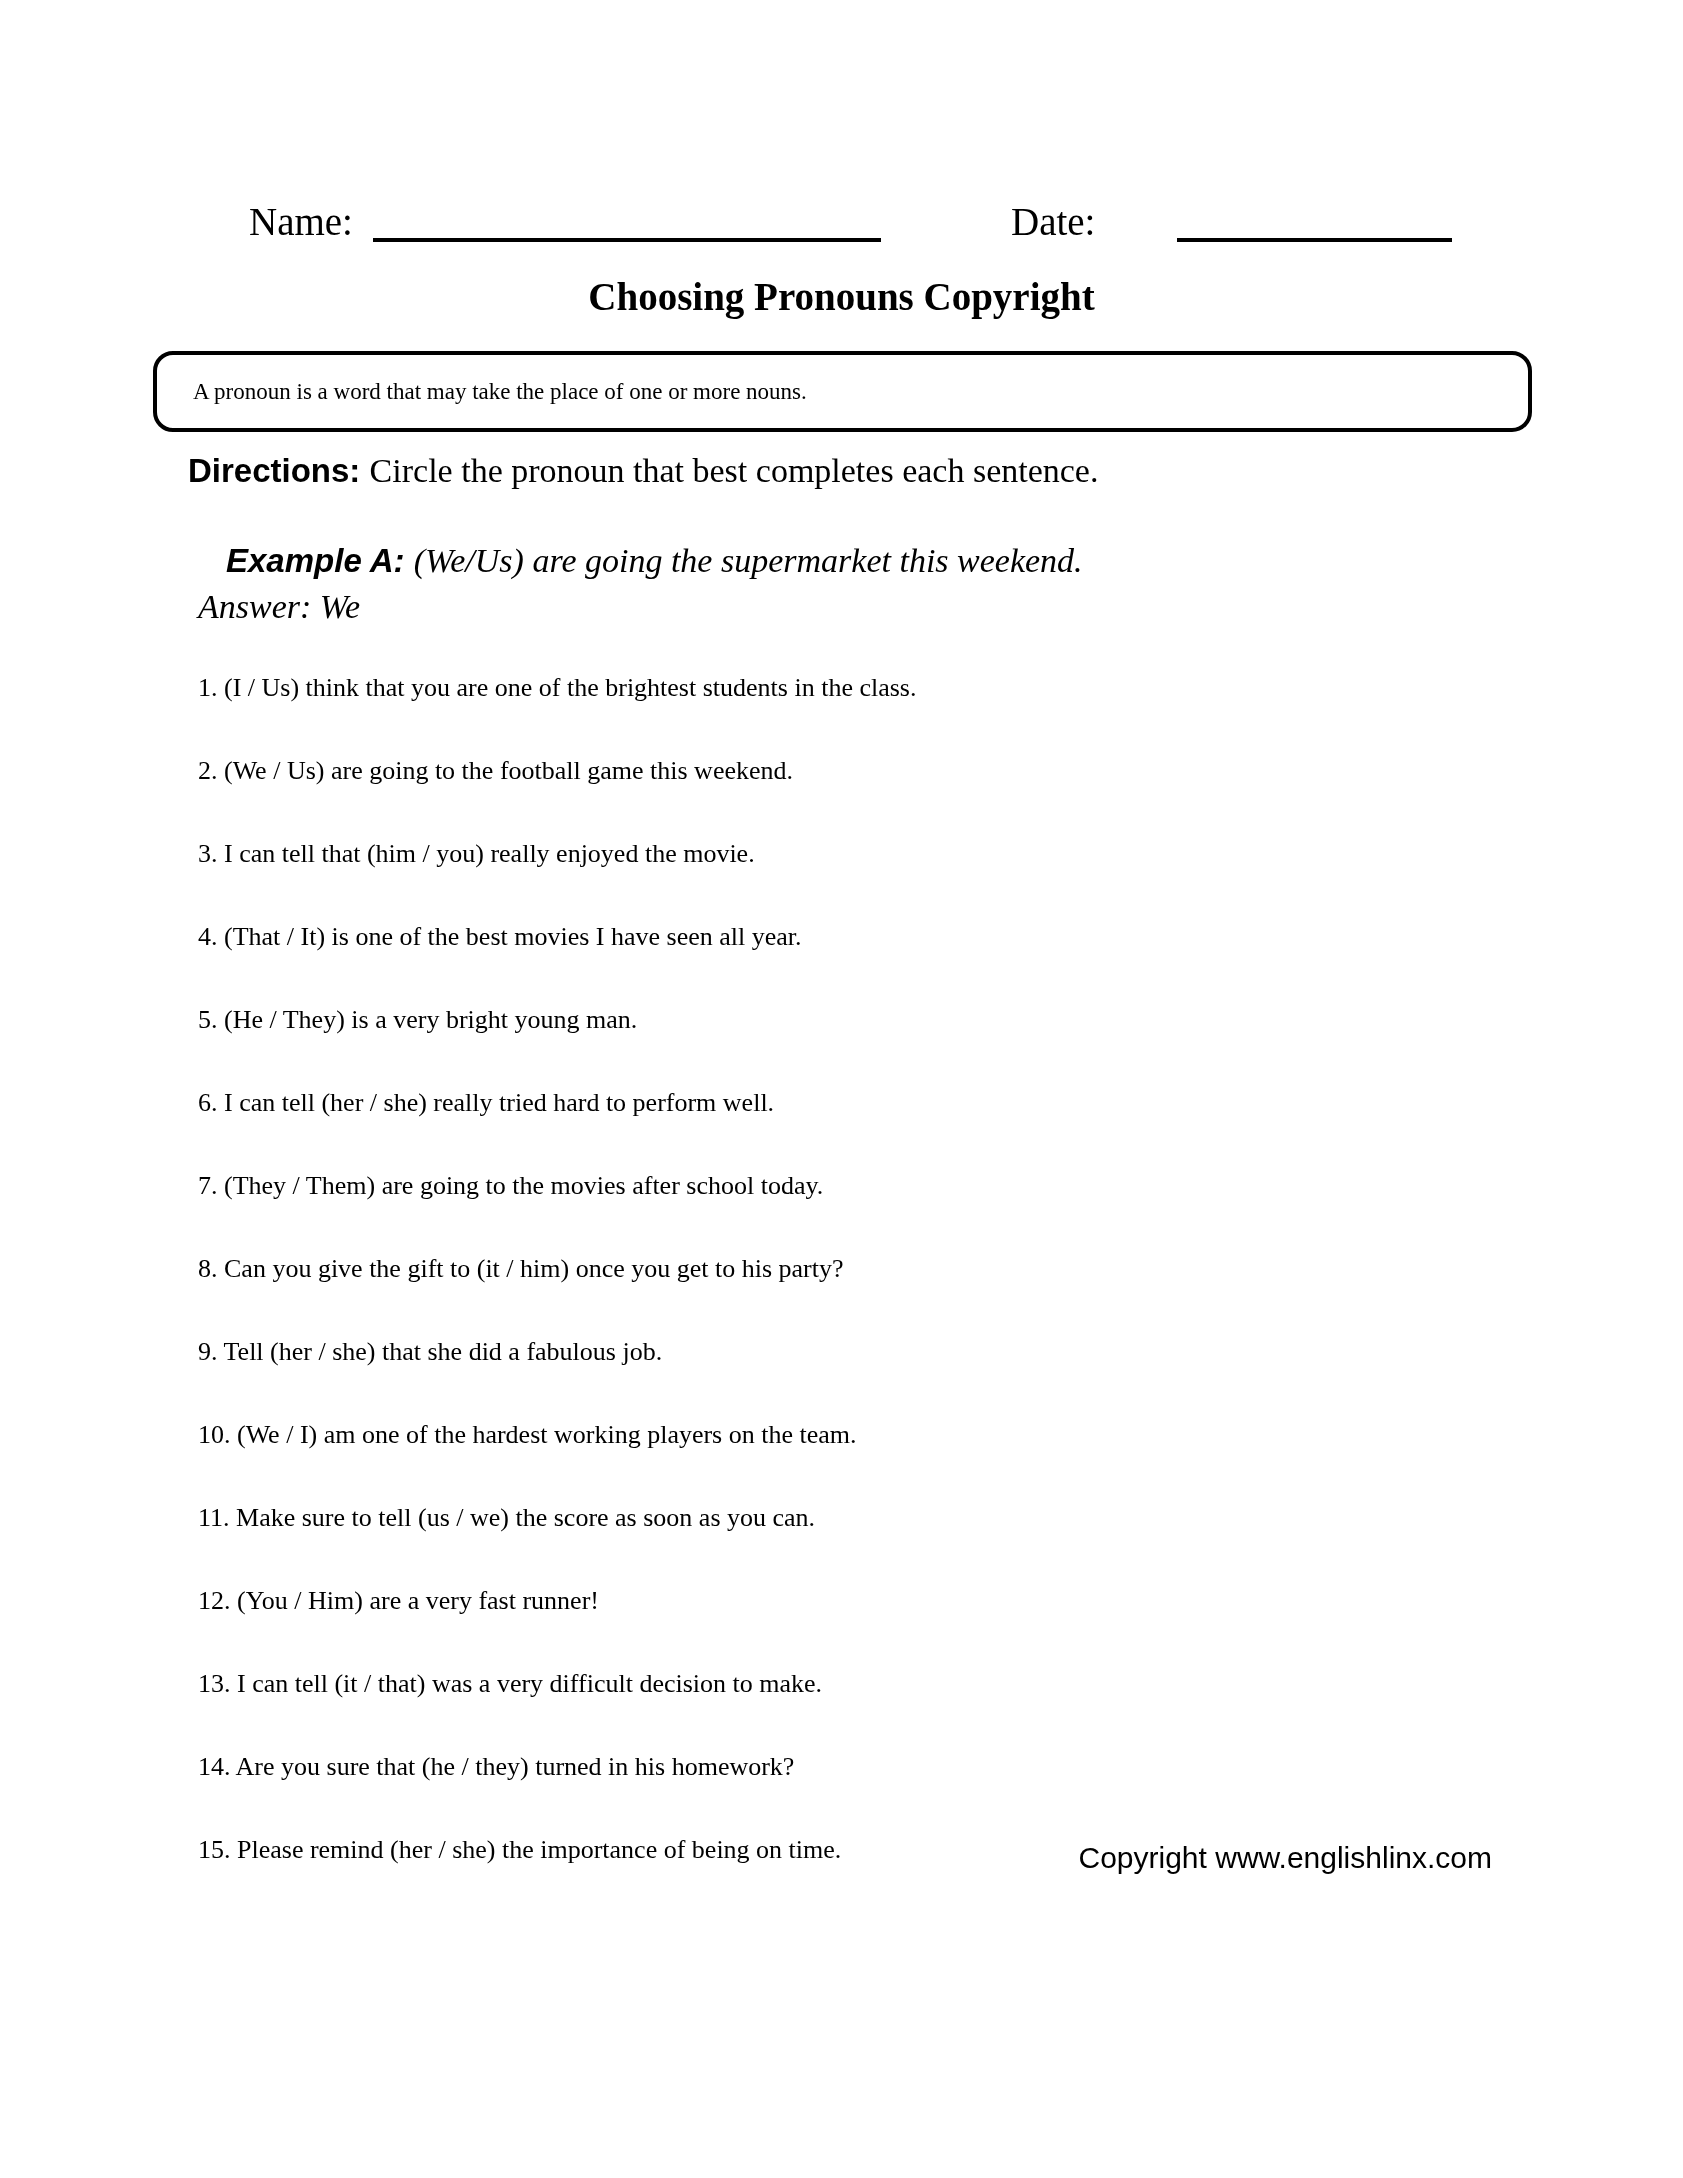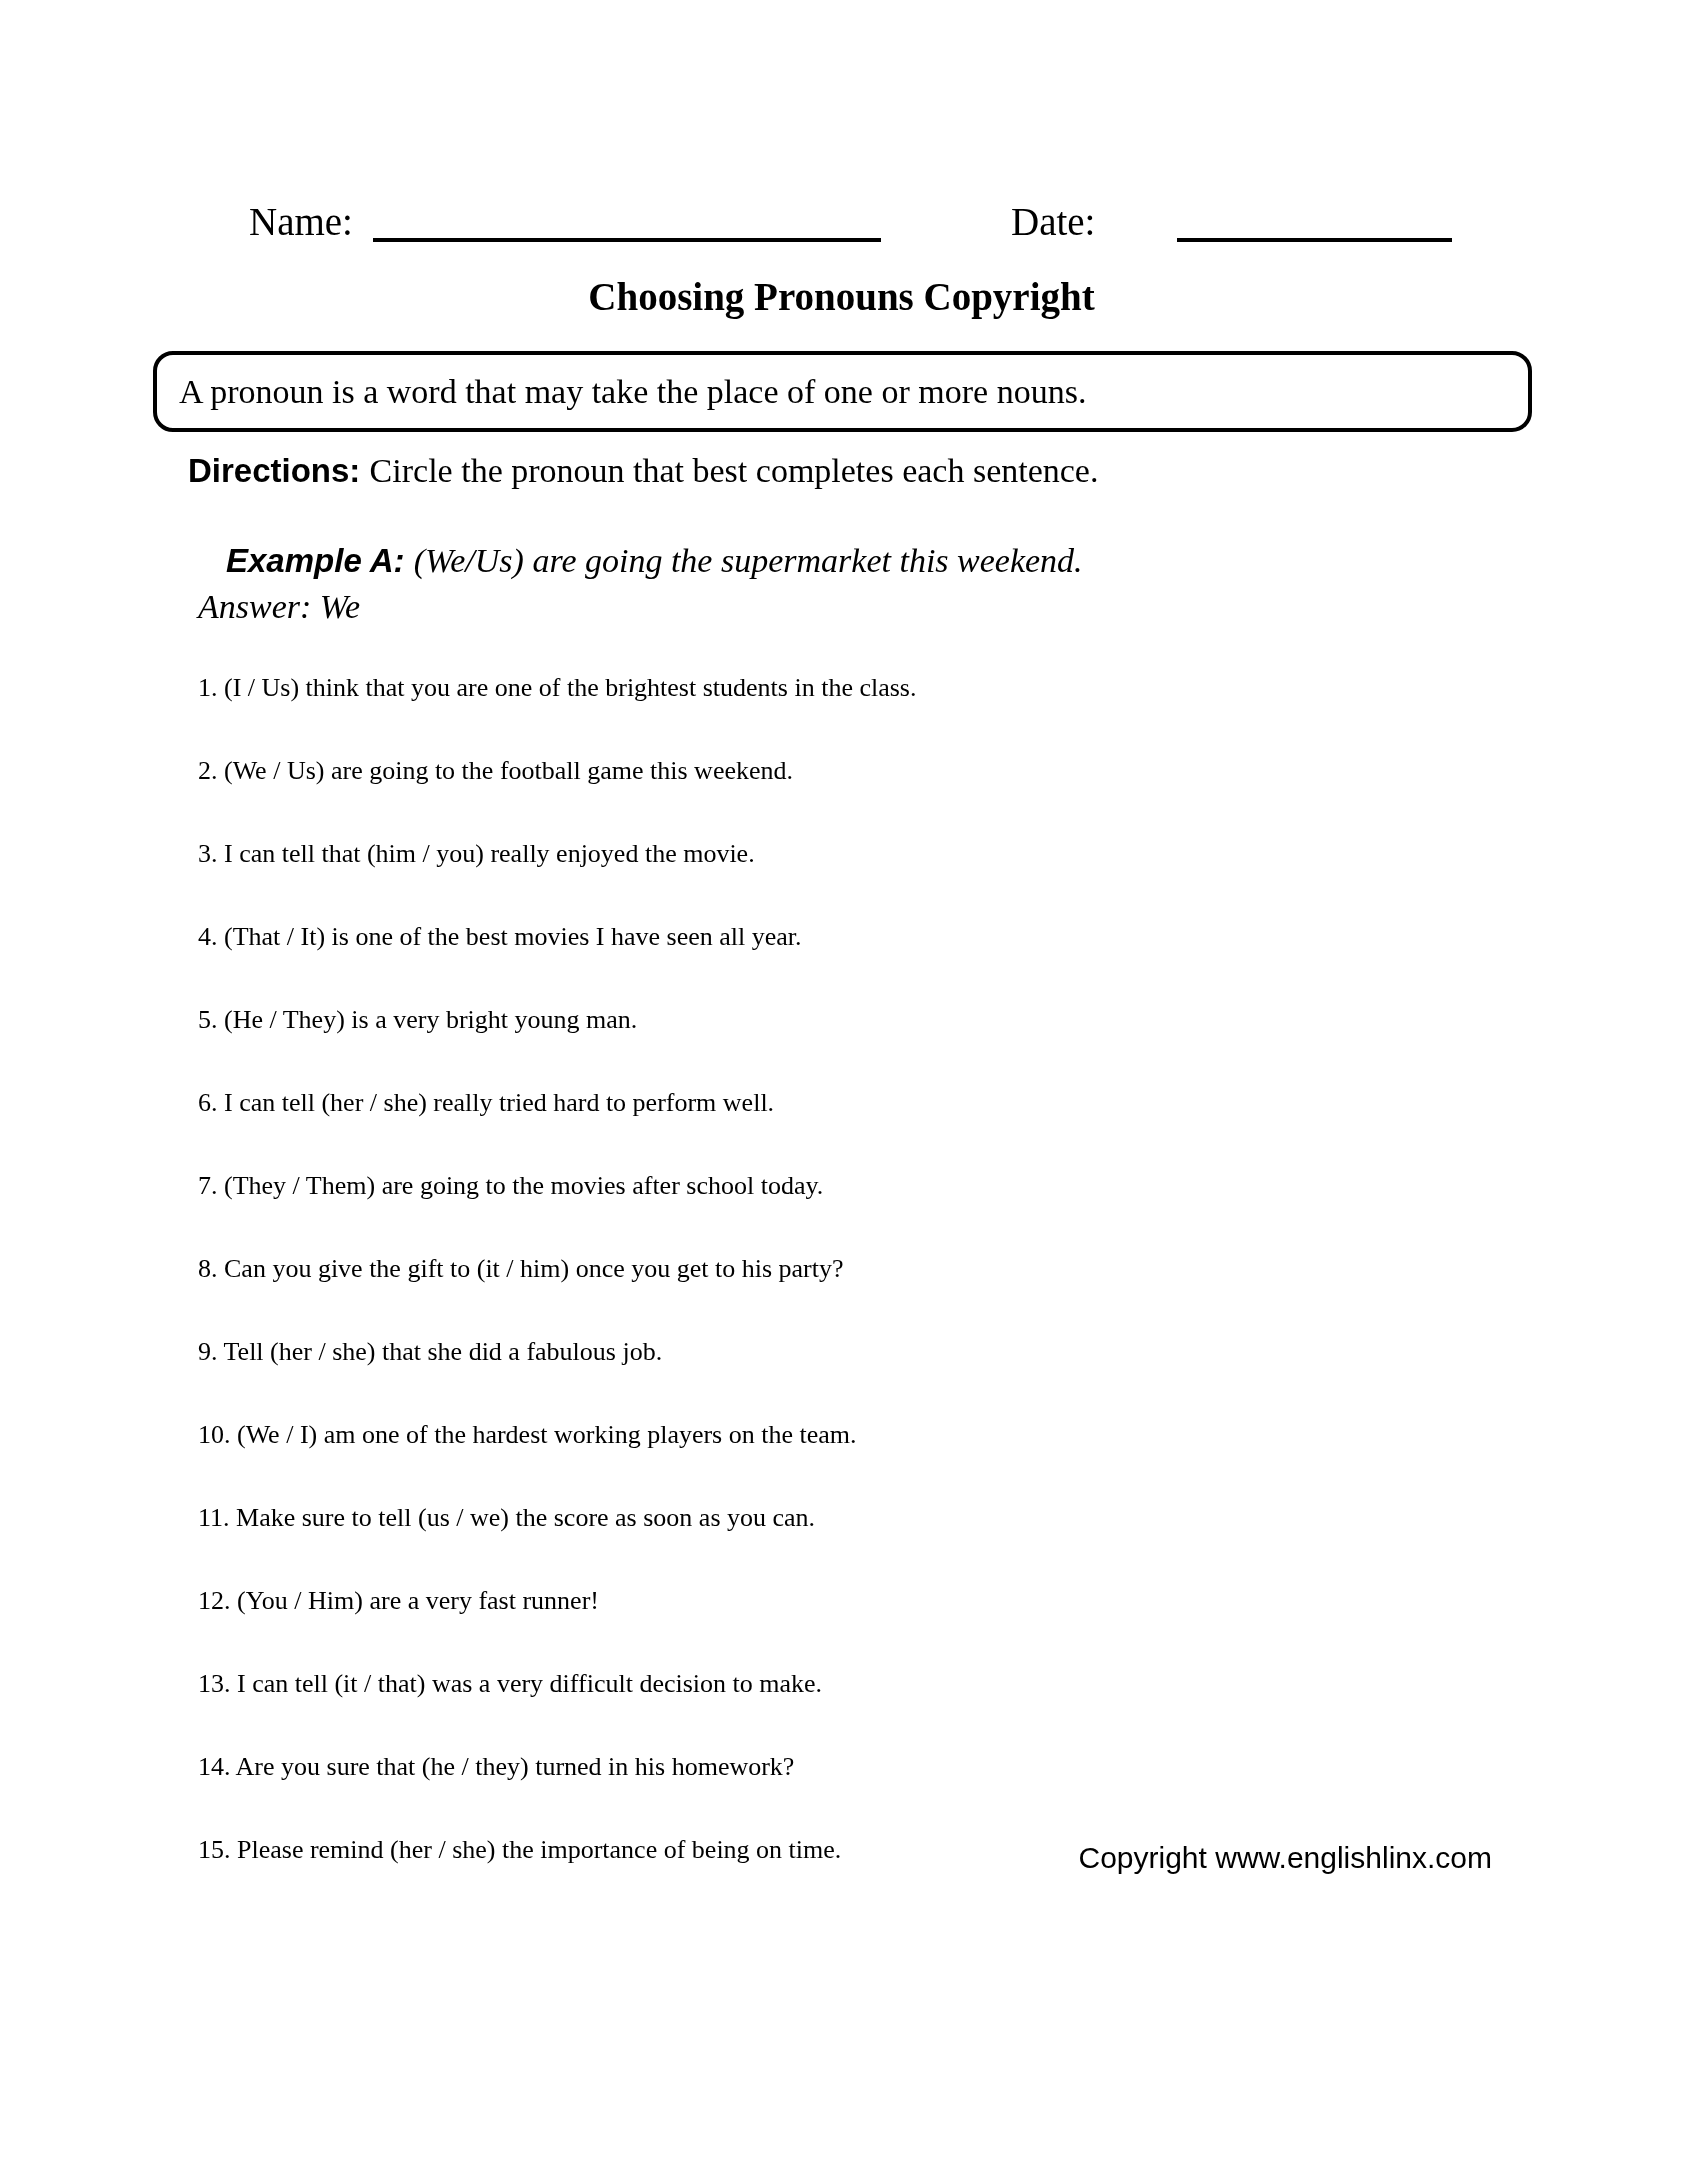--- a/index.html
+++ b/index.html
@@ -46,22 +46,22 @@
   .def-box {
     left: 153px;
     top: 351px;
     width: 1379px;
     height: 81px;
     border: 4px solid #000000;
     border-radius: 20px;
     box-sizing: border-box;
     display: flex;
     align-items: center;
-    padding-left: 22px;
-    font-size: 34px;
+    padding-left: 36px;
+    font-size: 23px;
   }
 
   
   .directions {
     left: 188px;
     top: 451px;
     font-size: 34px;
     line-height: 40px;
     white-space: nowrap;
   }

